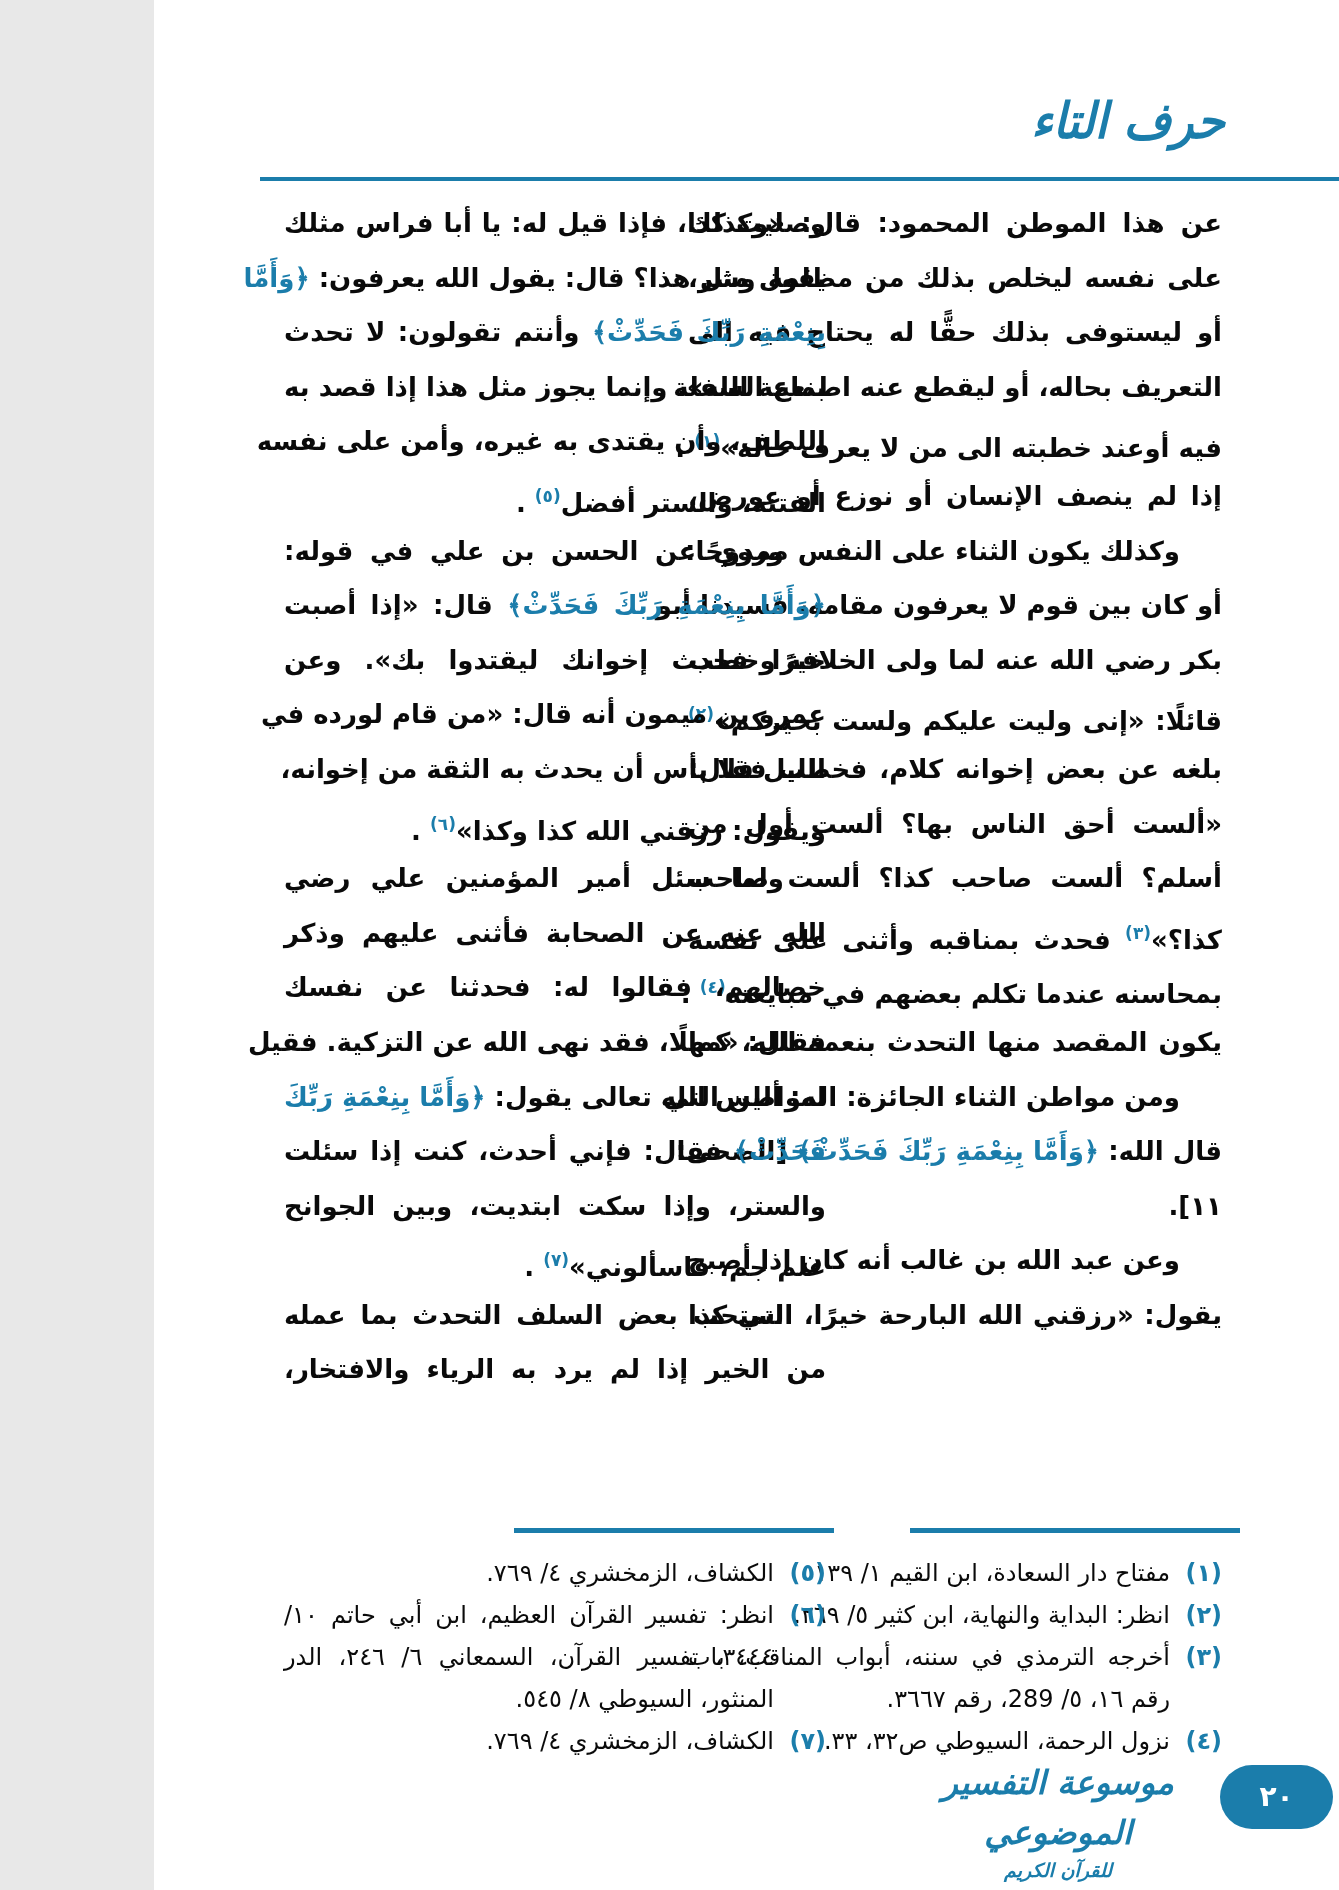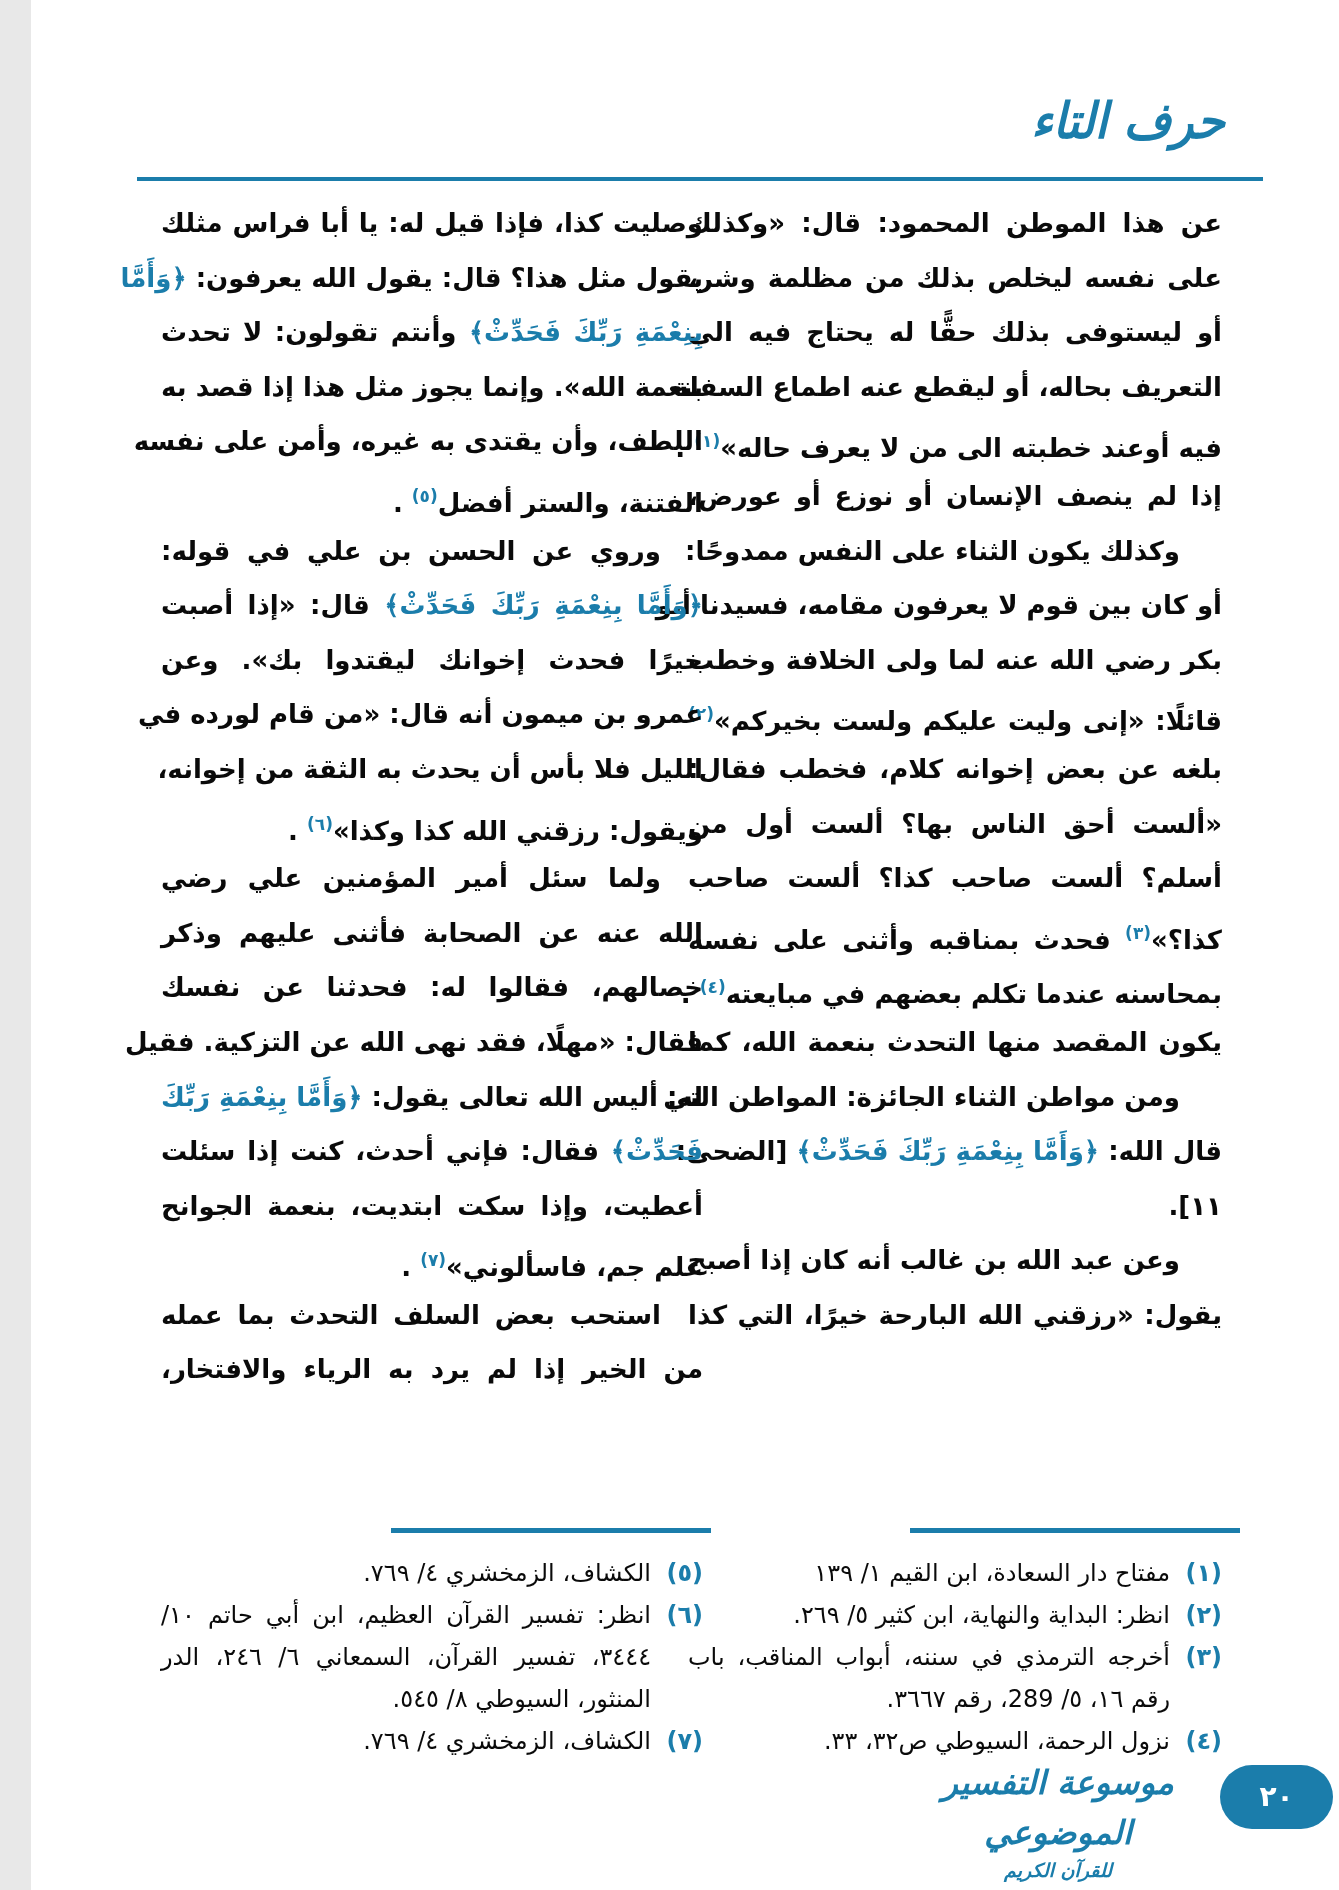--- a/index.html
+++ b/index.html
@@ -1,16 +1,16 @@
 <!DOCTYPE html>
 <html lang="ar" dir="rtl" style="--accent: #1b7dab;"><head>
 <meta charset="utf-8">
 <style>
   html,body{margin:0;padding:0;background:#e8e8e8;}
-  #page{position:relative;width:1308px;height:1890px;background:#ffffff;overflow:hidden;
+  #page{position:relative;width:1185px;height:1890px;background:#ffffff;overflow:hidden;
         font-family:"DejaVu Sans",sans-serif;direction:rtl;}
   :root{--accent:#1b7dab;}
 
   
   .chapter-title{position:absolute;top:92px;right:114px;color:var(--accent);
         font-size:46px;font-weight:700;letter-spacing:-2px;transform:scaleY(1.08);
         transform-origin:top right;font-style:italic;}
   .header-rule{position:absolute;top:177px;left:106px;width:1126px;height:4px;
         background:var(--accent);}
 
@@ -88,21 +88,21 @@
       <div class="bodyline"><span>خيرًا فحدث إخوانك ليقتدوا بك». وعن</span></div>
       <div class="bodyline"><span>عمرو بن ميمون أنه قال: «من قام لورده في</span></div>
       <div class="bodyline"><span>الليل فلا بأس أن يحدث به الثقة من إخوانه،</span></div>
       <div class="bodyline end"><span>ويقول: رزقني الله كذا وكذا»</span><span class="fnref">(٦)</span><span> .</span></div>
       <div class="bodyline ind"><span>ولما سئل أمير المؤمنين علي رضي</span></div>
       <div class="bodyline"><span>الله عنه عن الصحابة فأثنى عليهم وذكر</span></div>
       <div class="bodyline"><span>خصالهم، فقالوا له: فحدثنا عن نفسك</span></div>
       <div class="bodyline"><span>فقال: «مهلًا، فقد نهى الله عن التزكية. فقيل</span></div>
       <div class="bodyline"><span>له: أليس الله تعالى يقول: </span><span class="quran">﴿وَأَمَّا بِنِعْمَةِ رَبِّكَ</span></div>
       <div class="bodyline"><span class="quran">فَحَدِّثْ﴾</span><span> فقال: فإني أحدث، كنت إذا سئلت</span></div>
-      <div class="bodyline"><span>أعطيت، وإذا سكت ابتديت، بنعمة الجوانح</span></div>
+      <div class="bodyline"><span>والستر، وإذا سكت ابتديت، وبين الجوانح</span></div>
       <div class="bodyline end"><span>علم جم، فاسألوني»</span><span class="fnref">(٧)</span><span> .</span></div>
       <div class="bodyline ind"><span>استحب بعض السلف التحدث بما عمله</span></div>
       <div class="bodyline"><span>من الخير إذا لم يرد به الرياء والافتخار،</span></div>
     </div>
 
   <div class="fsep fsep-right"></div>
   <div class="fsep fsep-left"></div>
 
   <div class="fnotes fnotes-right">
       <div class="fnote">

